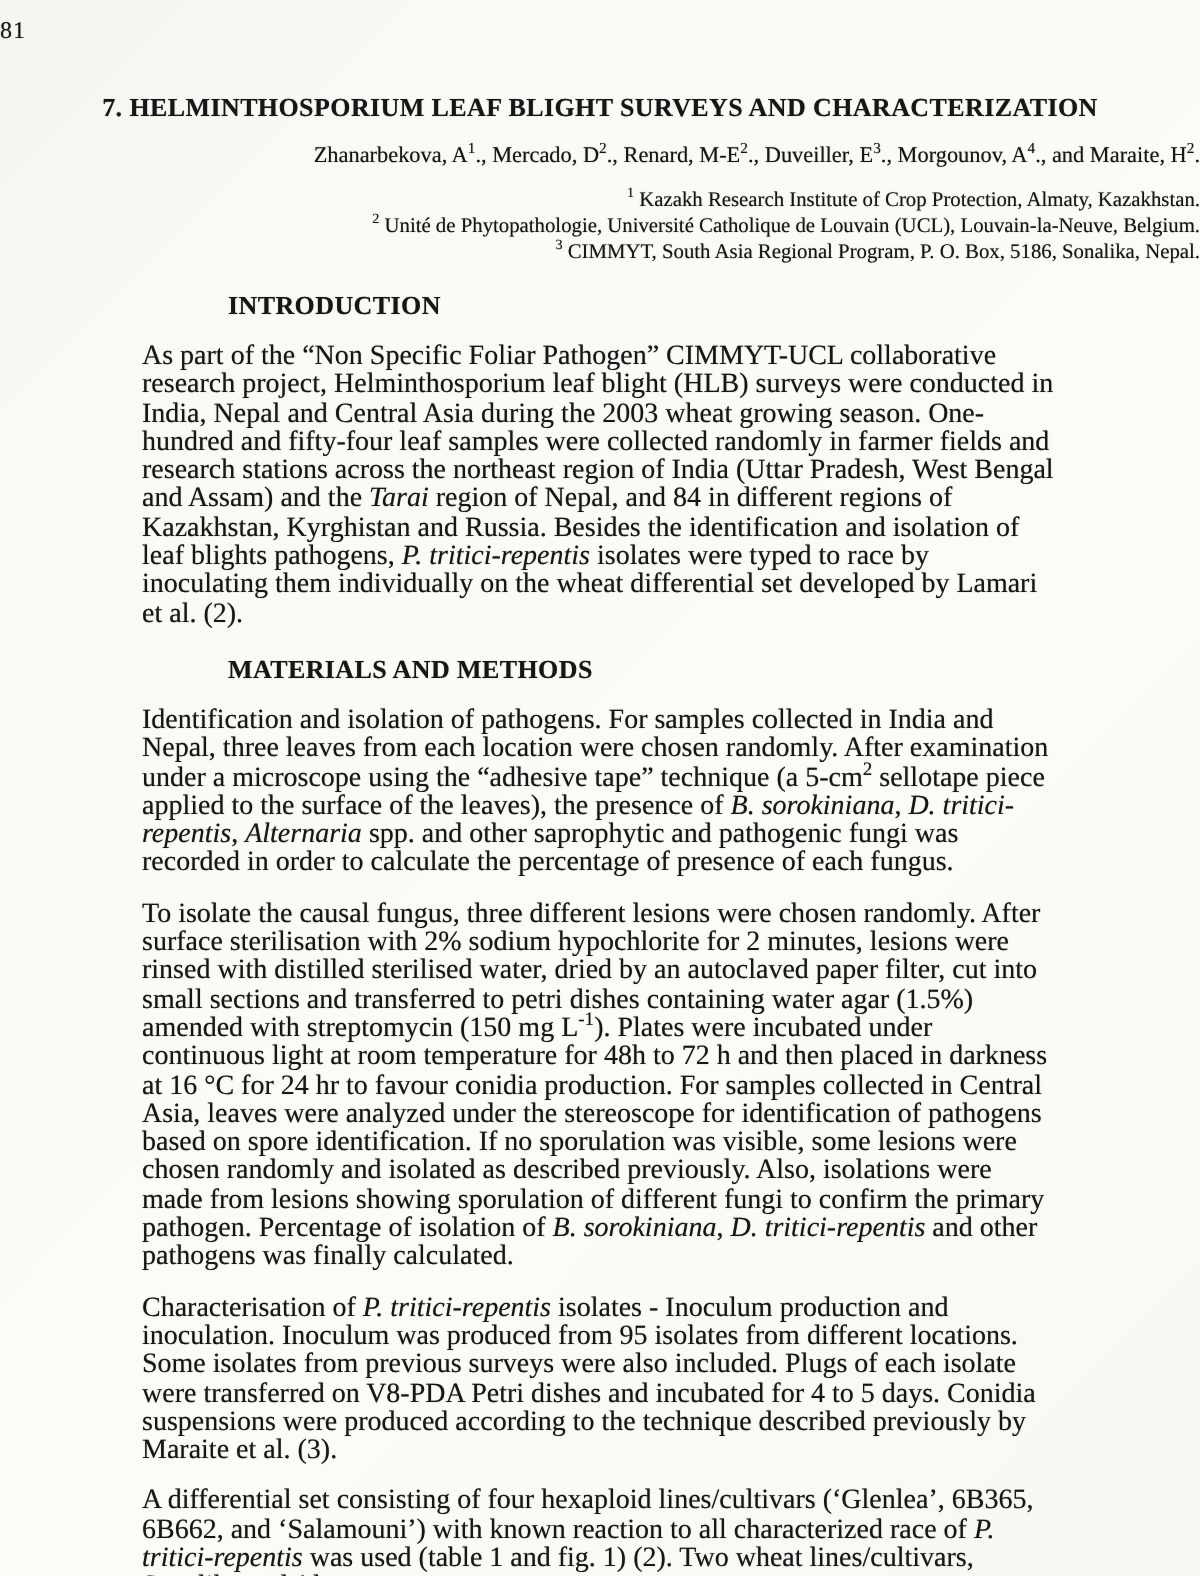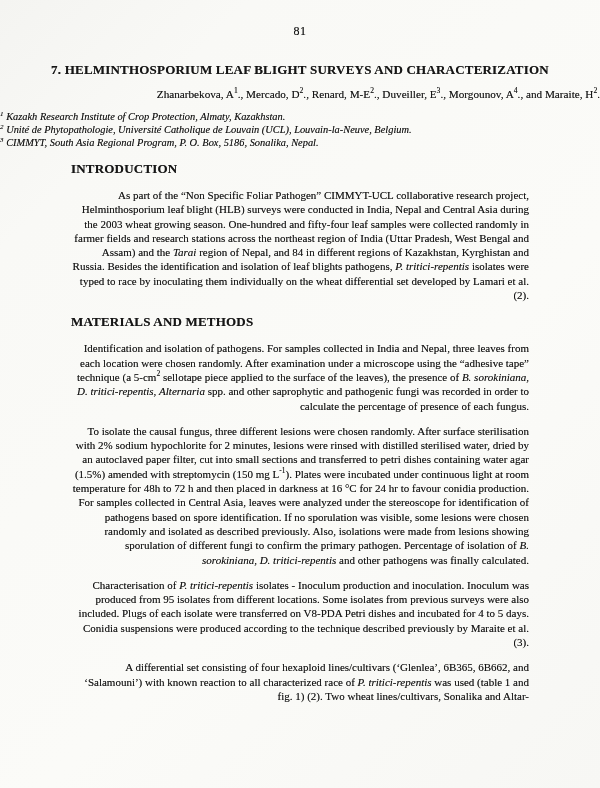--- a/index.html
+++ b/index.html
@@ -15,58 +15,56 @@
   .page {
     position: relative;
     width: 600px;
     height: 788px;
     overflow: hidden;
     background: linear-gradient(135deg, #f4f4f1 0%, #f9f9f6 18%, #fbfbf8 60%, #f7f7f4 100%);
     color: #161616;
     text-shadow: 0 0 0.5px rgba(20,20,20,0.55);
   }
   .page-number {
-    padding-top: 24px;
-    text-align: center;
+    padding-top: 8px;
     font-size: 12px;
     letter-spacing: 0.5px;
   }
   .title {
     margin: 22px 30px 0 30px;
     text-align: center;
     font-size: 13px;
     line-height: 17px;
     font-weight: bold;
     letter-spacing: 0.2px;
   }
   .title-line { display: block; }
   .authors {
     margin-top: 10px;
     text-align: right;
     font-size: 11.2px;
   }
   .affiliations {
     margin-top: 10px;
-    text-align: left;
+    text-align: right;
     font-size: 10.4px;
     line-height: 13px;
-    font-style: italic;
   }
   .section-heading {
-    margin: 12px 0 0 71px;
+    margin: 12px 0 0 114px;
     font-size: 13px;
     font-weight: bold;
     letter-spacing: 0.2px;
   }
   .para {
     margin: 11px 71px 0 71px;
     width: 458px;
-    font-size: 11px;
+    font-size: 14px;
     line-height: 14.3px;
-    text-align: right;
+    text-align: left;
   }
   sup {
     font-size: 68%;
     line-height: 0;
     vertical-align: super;
   }
   .b { font-weight: normal; }
   .i { font-style: italic; }
 </style>
 </head>

